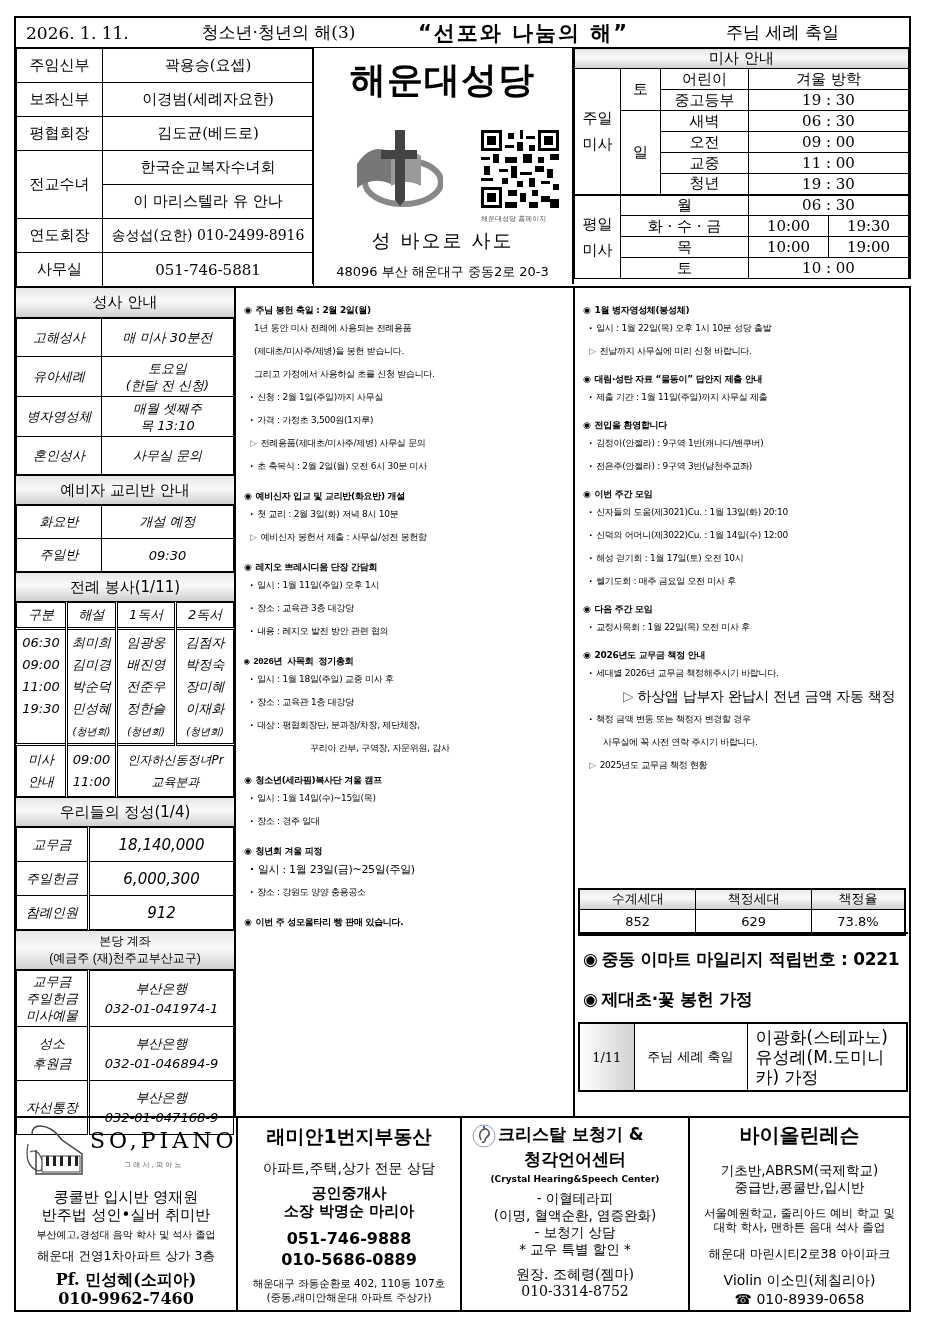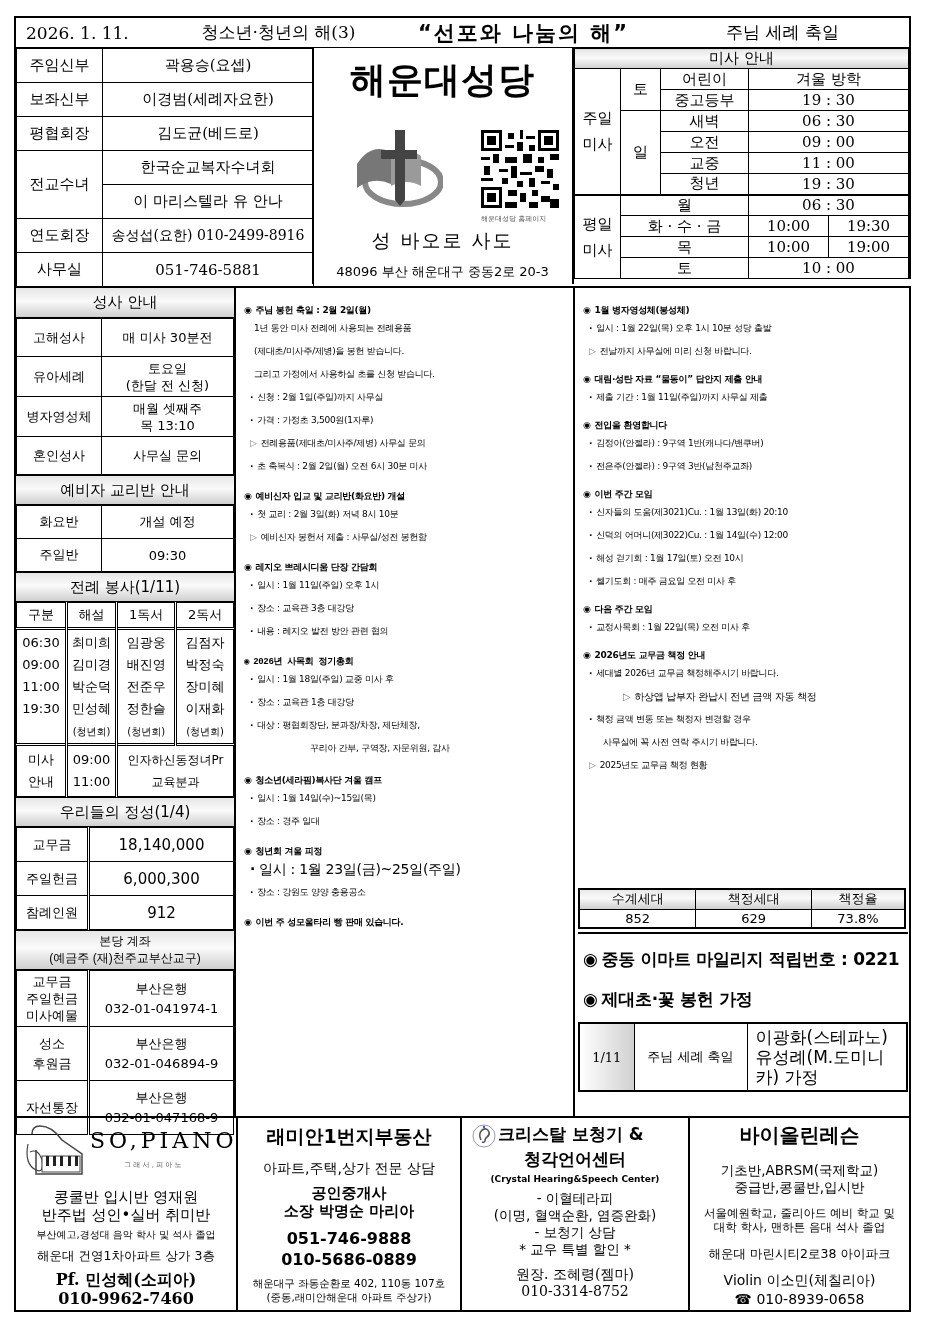--- a/index.html
+++ b/index.html
@@ -33,21 +33,21 @@
   #logo .qrcap { position:absolute; top:166px; left:168px; font-size:7px; color:#555; font-family:"DejaVu Sans",sans-serif; }
 
   
   #mass { left: 574px; top: 48px; width: 337px; border-right:2px solid #000; }
   #mass table { width: 335px; font-size: 15px; }
   #mass td { border: 1px solid #000; height: 21px; padding:0; }
   #mass .hdr { height: 20px; }
 
   
   #left { left: 14px; top: 286px; width: 222px; height: 830px; border-left:2px solid #000; border-right:2px solid #000; border-top:2px solid #000; }
-  .lsec { width:100%; font-size: 14px; }
+  .lsec { width:100%; font-size: 14px; font-style: italic; }
   .lsec td { border:1px solid #000; font-family:"DejaVu Sans",sans-serif; font-size:13px; }
   .lhdr { height: 30px; font-size: 15px; font-family:"DejaVu Sans",sans-serif; border-bottom:1px solid #000; }
 
   
   #mid { left: 236px; top: 286px; width: 339px; height: 830px; border-top:2px solid #000; border-right:2px solid #000; }
   #right { left: 575px; top: 286px; width: 336px; height: 830px; border-top:2px solid #000; border-right:2px solid #000; }
   .sec-title { font-size: 17px; font-weight: bold; font-family:"DejaVu Sans",sans-serif; margin-left: 8px; white-space: nowrap; }
   .sec-title .bullet { font-weight: normal; margin-right: 4px; }
   .line { font-size: 13px; margin-left: 14px; white-space: nowrap; font-family:"DejaVu Sans",sans-serif; line-height: 23px; }
   .line.plain { margin-left: 18px; }
@@ -352,21 +352,21 @@
       <div class="line" style="letter-spacing: -0.3px; font-size: 9px;"><span class="mk" style="color: rgb(0, 0, 0); font-weight: bold;">·</span><span>일시 : 1월 18일(주일) 교중 미사 후</span></div>
       <div class="line" style="letter-spacing: -0.3px; font-size: 9px;"><span class="mk" style="color: rgb(0, 0, 0); font-weight: bold;">·</span><span>장소 : 교육관 1층 대강당</span></div>
       <div class="line" style="letter-spacing: -0.3px; font-size: 9px;"><span class="mk" style="color: rgb(0, 0, 0); font-weight: bold;">·</span><span>대상 : 평협회장단, 분과장/차장, 제단체장,</span></div>
       <div class="line indent" style="letter-spacing: -0.3px; font-size: 9px;"><span>꾸리아 간부, 구역장, 자문위원, 감사</span></div>
       <div style="height: 14px;"></div>
       <div class="sec-title" style="letter-spacing: -0.3px; font-size: 9px;"><span class="bullet">◉</span><span>청소년(세라핌)복사단 겨울 캠프</span></div>
       <div class="line" style="letter-spacing: -0.3px; font-size: 9px;"><span class="mk" style="color: rgb(0, 0, 0); font-weight: bold;">·</span><span>일시 : 1월 14일(수)~15일(목)</span></div>
       <div class="line" style="letter-spacing: -0.3px; font-size: 9px;"><span class="mk" style="color: rgb(0, 0, 0); font-weight: bold;">·</span><span>장소 : 경주 일대</span></div>
       <div style="height: 12px;"></div>
       <div class="sec-title" style="letter-spacing: -0.3px; font-size: 9px;"><span class="bullet">◉</span><span>청년회 겨울 피정</span></div>
-      <div class="line" style="letter-spacing: -0.3px; font-size: 14px;"><span class="mk" style="color: rgb(0, 0, 0); font-weight: bold;">·</span><span>일시 : 1월 23일(금)~25일(주일)</span></div>
+      <div class="line" style="letter-spacing: -0.3px; font-size: 11px;"><span class="mk" style="color: rgb(0, 0, 0); font-weight: bold;">·</span><span>일시 : 1월 23일(금)~25일(주일)</span></div>
       <div class="line" style="letter-spacing: -0.3px; font-size: 9px;"><span class="mk" style="color: rgb(0, 0, 0); font-weight: bold;">·</span><span>장소 : 강원도 양양 충용공소</span></div>
       <div style="height: 12px;"></div>
       <div class="sec-title" style="letter-spacing: -0.3px; font-size: 9px;"><span class="bullet">◉</span><span>이번 주 성모울타리 빵 판매 있습니다.</span></div>
       <div style="height: 0px;"></div>
     </div>
 </div>
 
 <div id="right" class="abs">
   <div style="padding-top:16px" id="right-content">
       <div class="sec-title" style="letter-spacing: -0.3px; font-size: 9px;"><span class="bullet">◉</span><span>1월 병자영성체(봉성체)</span></div>
@@ -384,35 +384,35 @@
       <div class="line" style="letter-spacing: -0.3px; font-size: 9px;"><span class="mk" style="color: rgb(0, 0, 0); font-weight: bold;">·</span><span>신자들의 도움(제3021)Cu. : 1월 13일(화) 20:10</span></div>
       <div class="line" style="letter-spacing: -0.3px; font-size: 9px;"><span class="mk" style="color: rgb(0, 0, 0); font-weight: bold;">·</span><span>신덕의 어머니(제3022)Cu. : 1월 14일(수) 12:00</span></div>
       <div class="line" style="letter-spacing: -0.3px; font-size: 9px;"><span class="mk" style="color: rgb(0, 0, 0); font-weight: bold;">·</span><span>해성 걷기회 : 1월 17일(토) 오전 10시</span></div>
       <div class="line" style="letter-spacing: -0.3px; font-size: 9px;"><span class="mk" style="color: rgb(0, 0, 0); font-weight: bold;">·</span><span>쎌기도회 : 매주 금요일 오전 미사 후</span></div>
       <div style="height: 10px;"></div>
       <div class="sec-title" style="letter-spacing: -0.3px; font-size: 9px;"><span class="bullet">◉</span><span>다음 주간 모임</span></div>
       <div class="line" style="letter-spacing: -0.3px; font-size: 9px;"><span class="mk" style="color: rgb(0, 0, 0); font-weight: bold;">·</span><span>교정사목회 : 1월 22일(목) 오전 미사 후</span></div>
       <div style="height: 10px;"></div>
       <div class="sec-title" style="letter-spacing: -0.3px; font-size: 9px;"><span class="bullet">◉</span><span>2026년도 교무금 책정 안내</span></div>
       <div class="line" style="letter-spacing: -0.3px; font-size: 9px;"><span class="mk" style="color: rgb(0, 0, 0); font-weight: bold;">·</span><span>세대별 2026년 교무금 책정해주시기 바랍니다.</span></div>
-      <div class="line" style="letter-spacing: -0.3px; font-size: 10px; margin-left: 48px;"><span class="mk">▷</span><span>하상앱 납부자 완납시 전년 금액 자동 책정</span></div>
+      <div class="line" style="letter-spacing: -0.3px; font-size: 14px; margin-left: 48px;"><span class="mk">▷</span><span>하상앱 납부자 완납시 전년 금액 자동 책정</span></div>
       <div class="line" style="letter-spacing: -0.3px; font-size: 9px;"><span class="mk" style="color: rgb(0, 0, 0); font-weight: bold;">·</span><span>책정 금액 변동 또는 책정자 변경할 경우</span></div>
       <div class="line" style="margin-left: 28px; letter-spacing: -0.3px; font-size: 9px;"><span>사무실에 꼭 사전 연락 주시기 바랍니다.</span></div>
       <div class="line" style="letter-spacing: -0.3px; font-size: 9px;"><span class="mk">▷</span><span>2025년도 교무금 책정 현황</span></div>
       <div style="height: 0px;"></div>
     </div>
   <table style="position:absolute;left:3px;top:600px;width:328px;border:2px solid #000;font-family:'DejaVu Sans',sans-serif;font-size:13px">
     <tbody>
         <tr class="gradhdr">
           <td style="border:1px solid #000;height:20px">수계세대</td>
           <td style="border:1px solid #000">책정세대</td>
           <td style="border:1px solid #000">책정율</td>
         </tr>
     <tr>
-          <td style="border:1px solid #000;height:19px">852</td>
+          <td style="border:1px solid #000;height:26px">852</td>
           <td style="border:1px solid #000">629</td>
           <td style="border:1px solid #000">73.8%</td>
         </tr>
   </tbody>
     </table>
   <div style="position:absolute;left:3px;top:644px;width:330px;border-top:2px solid #000"></div>
   <div class="sec-title" style="position: absolute; top: 660px; letter-spacing: -0.3px;"><span class="bullet">◉</span><span>중동 이마트 마일리지 적립번호 : 0221</span></div>
   <div class="sec-title" style="position: absolute; top: 700px; letter-spacing: -0.3px;"><span class="bullet">◉</span><span>제대초·꽃 봉헌 가정</span></div>
   <table style="position:absolute;left:3px;top:734px;width:330px;border:2px solid #000;font-family:'DejaVu Sans',sans-serif;font-size:13px">
     <tbody>

